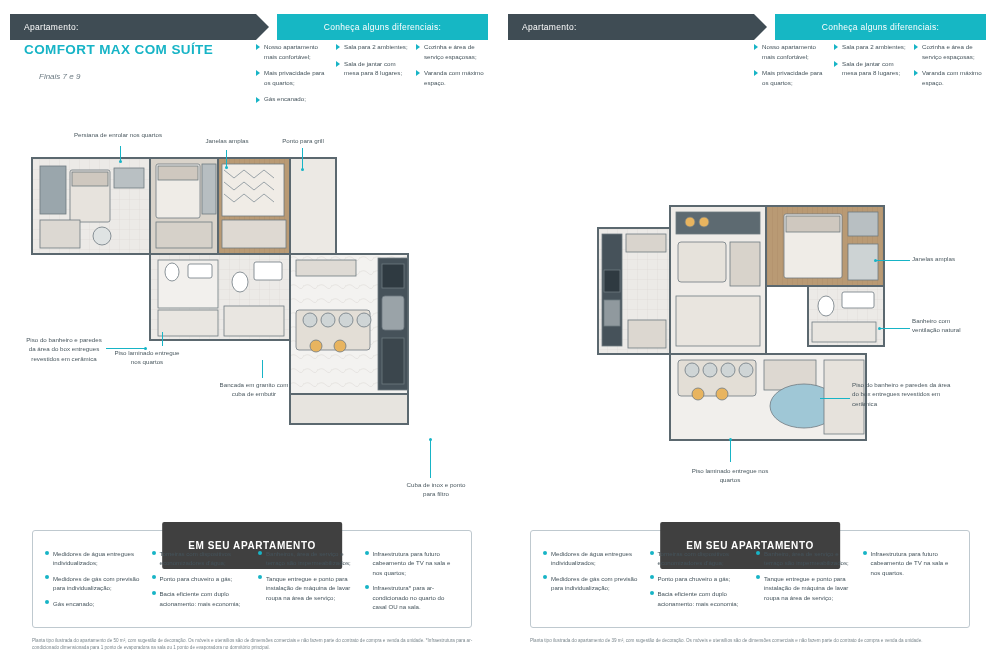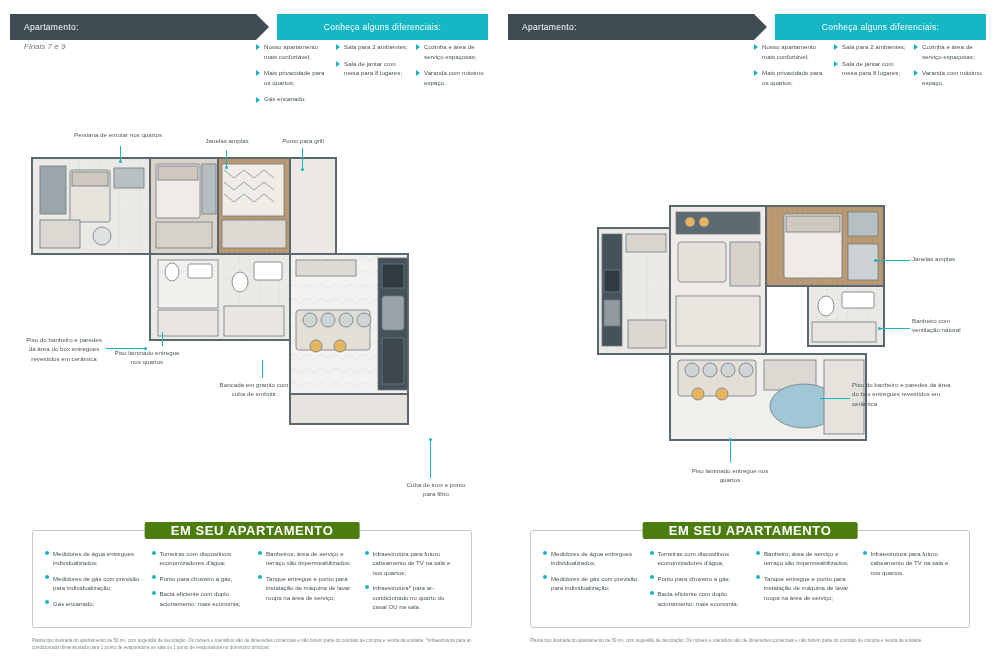--- a/index.html
+++ b/index.html
@@ -76,21 +76,21 @@
     color: #17b4c6;
     font-size: 13.5px;
     font-weight: bold;
     letter-spacing: .4px;
     margin: 0 0 7px 0;
   }
   .plan-sub {
     color: #6d7b83;
     font-size: 8px;
     font-style: italic;
-    margin: 0;
+    margin: 15px;
   }
 
   
   .features {
     position: absolute;
     left: 246px; top: 42px;
     width: 232px;
     display: flex;
     gap: 8px;
   }
@@ -139,26 +139,26 @@
     height: 98px;
     border: 1px solid #bfc9cf;
     border-radius: 3px;
     background: #ffffff;
   }
   .infobox-title {
     position: absolute;
     left: 50%;
     transform: translateX(-50%);
     top: -9px;
-    background: #4d7c0f;
+    background: #404040;
     color: #ffffff;
-    font-size: 13px;
+    font-size: 10px;
     font-weight: bold;
     letter-spacing: .6px;
-    padding: 1px 26px;
+    padding: 18px 26px;
     border-radius: 2px;
     white-space: nowrap;
   }
   .infocols {
     position: absolute;
     left: 12px; top: 18px;
     right: 12px;
     display: flex;
     gap: 12px;
   }
@@ -209,20 +209,21 @@
 <div class="page">
 
   <div class="panel panel-left">
 
     <div class="header">
       <div class="hdr-left">Apartamento:</div>
       <div class="hdr-right">Conheça alguns diferenciais:</div>
     </div>
 
     <div class="title-block">
+      <div class="plan-title">COMFORT MAX COM SUÍTE</div>
       <div class="plan-sub">Finais 7 e 9</div>
     </div>
 
     <div class="features">
       <div class="fcol">
         <div class="fitem">Nosso apartamento mais confortável;</div>
         <div class="fitem">Mais privacidade para os quartos;</div>
         <div class="fitem">Gás encanado;</div>
       </div>
       <div class="fcol">

